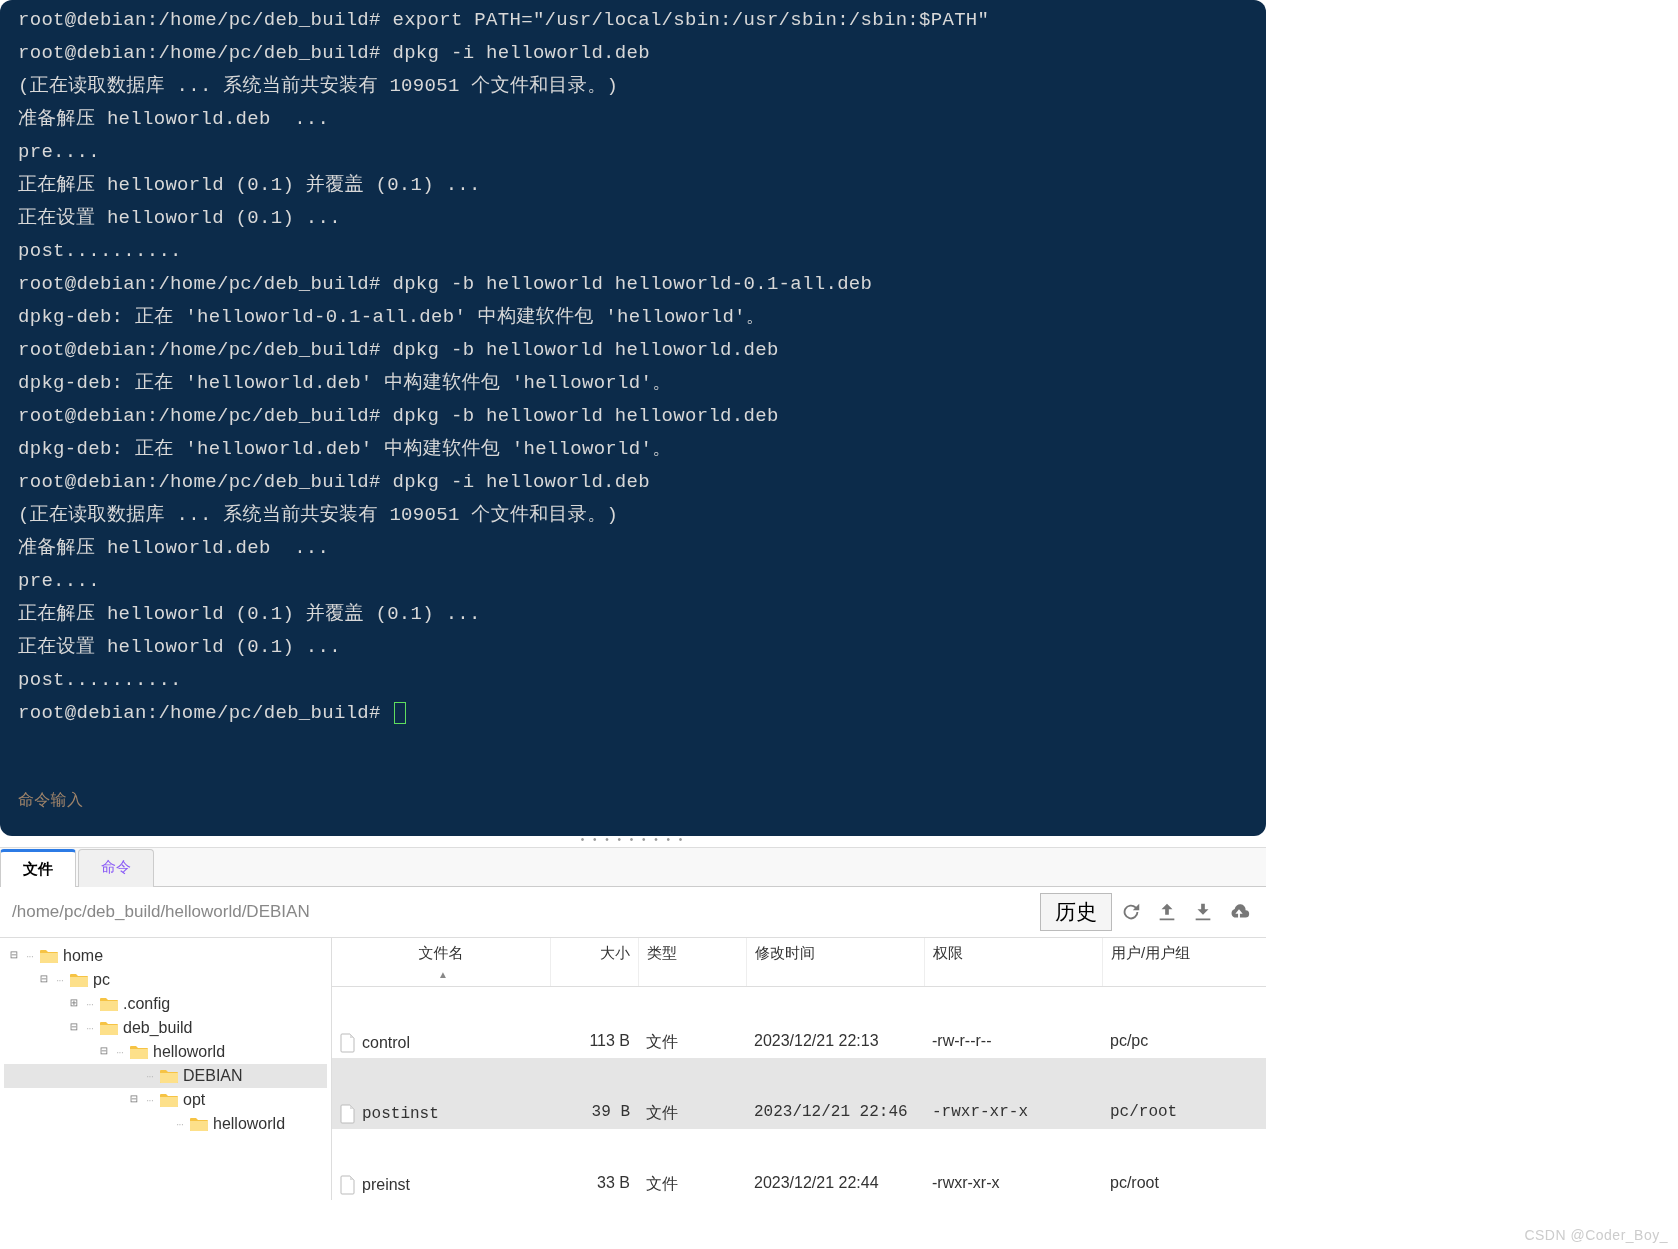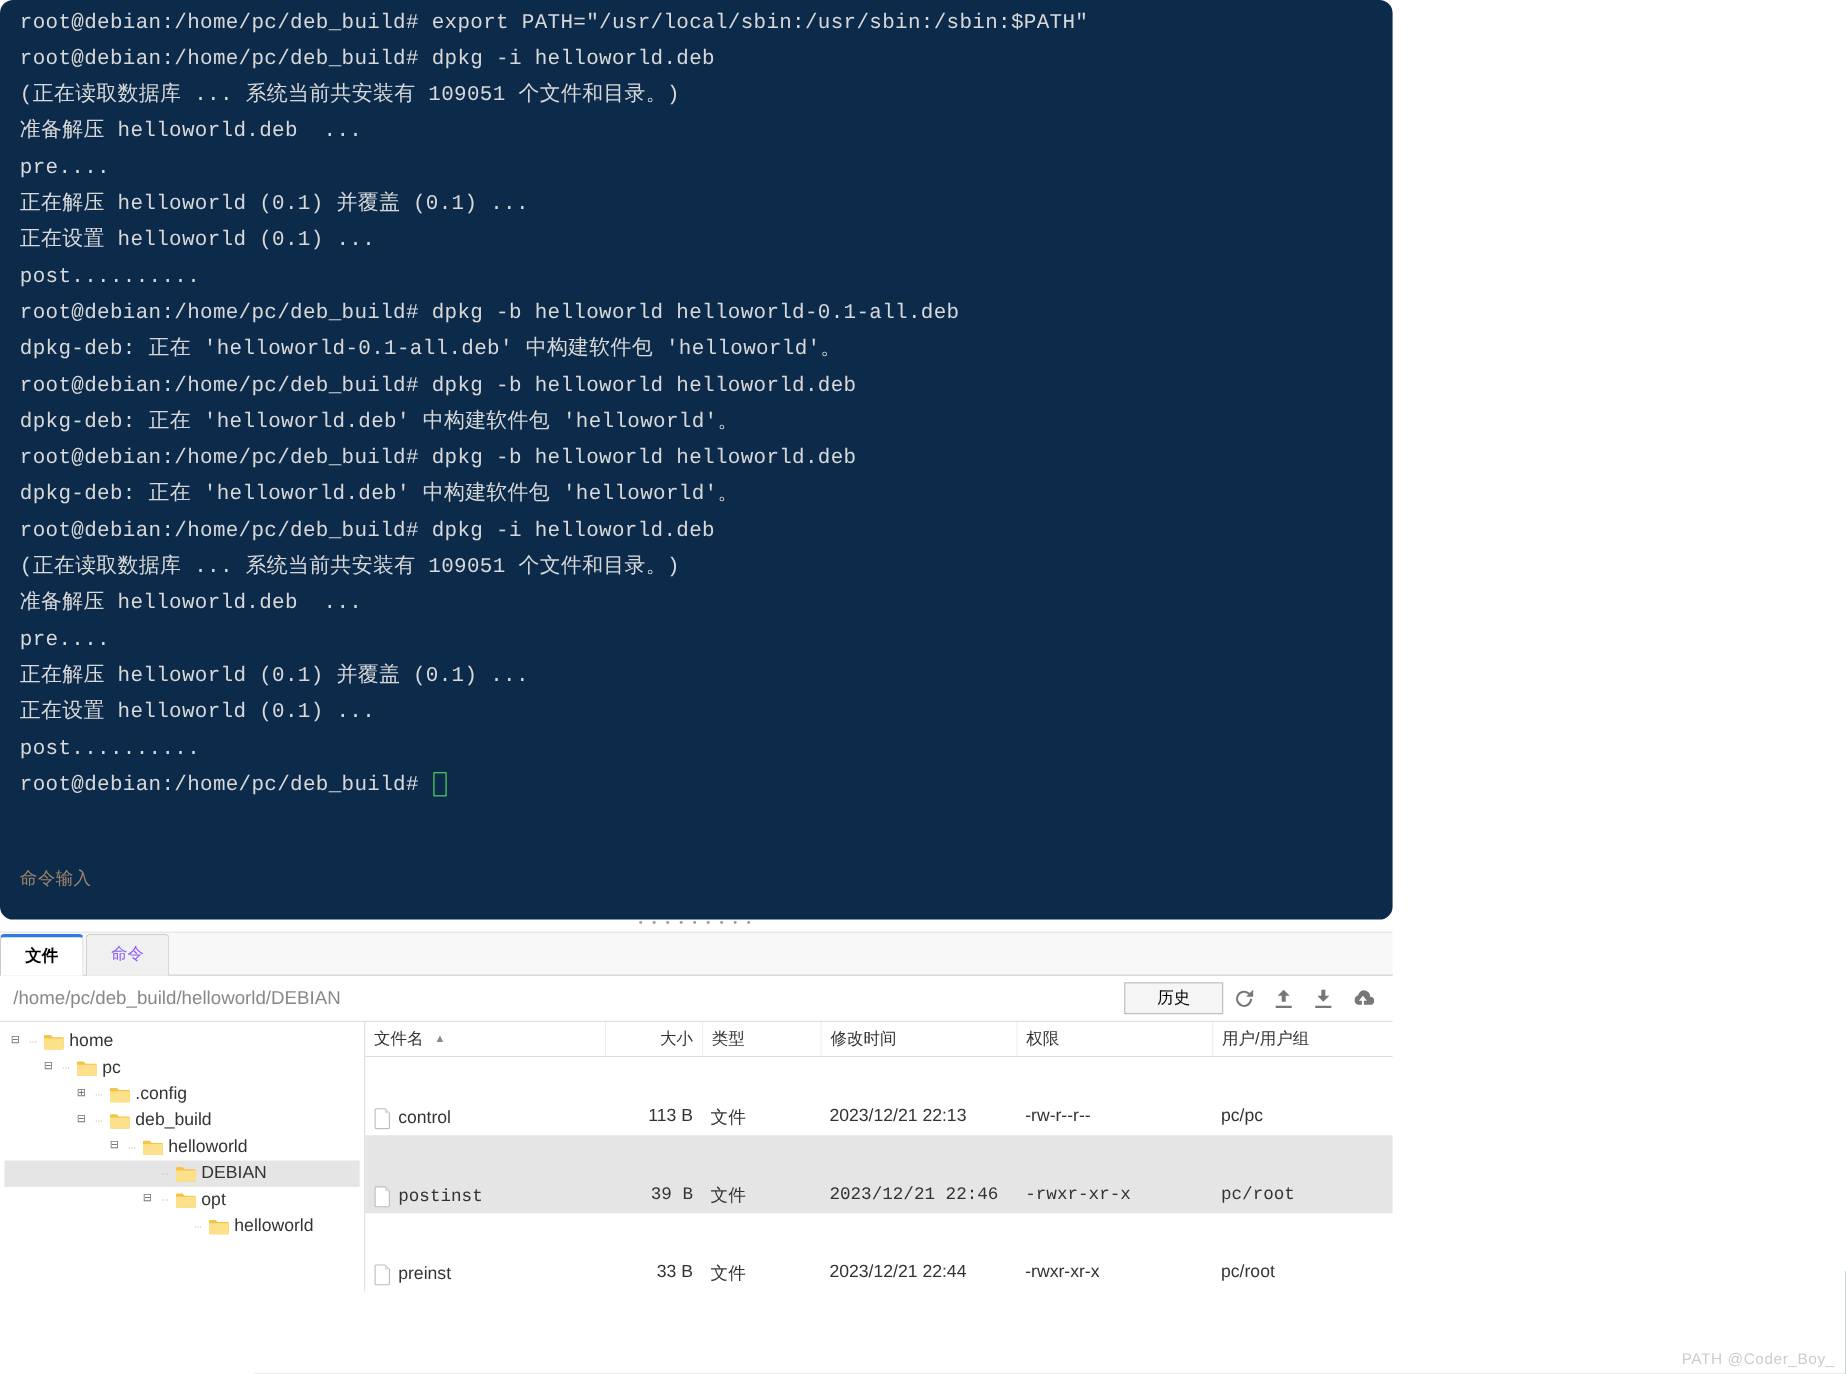--- a/index.html
+++ b/index.html
@@ -11,41 +11,41 @@
 .cmd-input-label { position: absolute; bottom: 20px; left: 18px; color: #a0846a; font-size: 16px; font-family: "Microsoft YaHei"; }
 
 .dots-handle { text-align: center; color: #999; font-size: 10px; letter-spacing: 3px; height: 12px; line-height: 8px; width: 1266px; background: #fff; border-bottom: 1px solid #ddd; }
 
 .tabs { display: flex; border-bottom: 1px solid #ccc; background: #f8f8f8; width: 1266px; }
 .tab { padding: 8px 22px; border: 1px solid #ccc; border-bottom: none; background: #f0f0f0; cursor: pointer; font-size: 15px; color: #8b5cf6; border-radius: 4px 4px 0 0; margin-right: 2px; position: relative; top: 1px; }
 .tab.active { background: #fff; border-top: 3px solid #2c7be5; font-weight: bold; color: #000; }
 
 .path-bar { display: flex; align-items: center; padding: 6px 8px; gap: 8px; width: 1266px; }
 .path-text { flex: 1; color: #888; font-size: 17px; padding-left: 4px; }
-.history-btn { border: 1px solid #bbb; background: #f5f5f5; padding: 4px 29px; font-size: 15px; cursor: pointer; text-align: center; }
+.history-btn { border: 1px solid #bbb; background: #f5f5f5; padding: 4px 14px; font-size: 21px; cursor: pointer; text-align: center; }
 .icon-btn { width: 22px; height: 22px; cursor: pointer; color: #777; fill: #777; }
 .icons { display: flex; gap: 14px; align-items: center; padding-right: 8px; }
 
 .split { display: flex; width: 1266px; border-top: 1px solid #ddd; }
 .tree-pane { width: 332px; border-right: 1px solid #ddd; padding: 6px 4px; font-size: 16px; color: #333; }
 .tree-row { display: flex; align-items: center; gap: 4px; padding: 3px 2px; cursor: pointer; }
 .tree-row.selected { background: #e5e5e5; }
 .tree-indent-0 { padding-left: 4px; }
 .tree-indent-1 { padding-left: 34px; }
 .tree-indent-2 { padding-left: 64px; }
 .tree-indent-3 { padding-left: 94px; }
 .tree-indent-4 { padding-left: 124px; }
 .tree-indent-5 { padding-left: 154px; }
 .toggle { width: 12px; height: 12px; font-size: 10px; color: #777; text-align: center; line-height: 10px; }
 .dots { color: #bbb; font-size: 10px; letter-spacing: -1px; margin: 0 2px; }
 
 .file-pane { flex: 1; }
 .file-header { display: flex; border-bottom: 1px solid #ddd; font-size: 15px; color: #333; }
 .file-header .col { padding: 6px 8px; border-left: 1px solid #eee; }
-.file-header .col:first-child { border-left: none; }
+.file-header .col:first-child { border-left: none; flex-direction: column; }
 .sort-arrow { font-size: 10px; color: #888; margin-left: 4px; }
 .file-row { display: flex; font-size: 16px; color: #333; padding: 3px 0; }
 .file-row.selected { background: #e5e5e5; font-family: Liberation Mono, monospace; }
 .file-row .col { padding: 2px 8px; margin-top: 40px; }
 .col-name { width: 218px; display: flex; align-items: center; gap: 6px; }
 .col-size { width: 88px; text-align: right; }
 .col-type { width: 108px; }
 .col-time { width: 178px; }
 .col-perm { width: 178px; }
 .col-user { flex: 1; }
@@ -235,13 +235,13 @@
           <div class="col col-size">33 B</div>
           <div class="col col-type">文件</div>
           <div class="col col-time">2023/12/21 22:44</div>
           <div class="col col-perm">-rwxr-xr-x</div>
           <div class="col col-user">pc/root</div>
         </div>
       </div>
   </div>
 </div>
 
-<div class="watermark">PATH @Coder_Boy_</div>
+<div class="watermark">CSDN @Coder_Boy_</div>
 
 </body></html>

